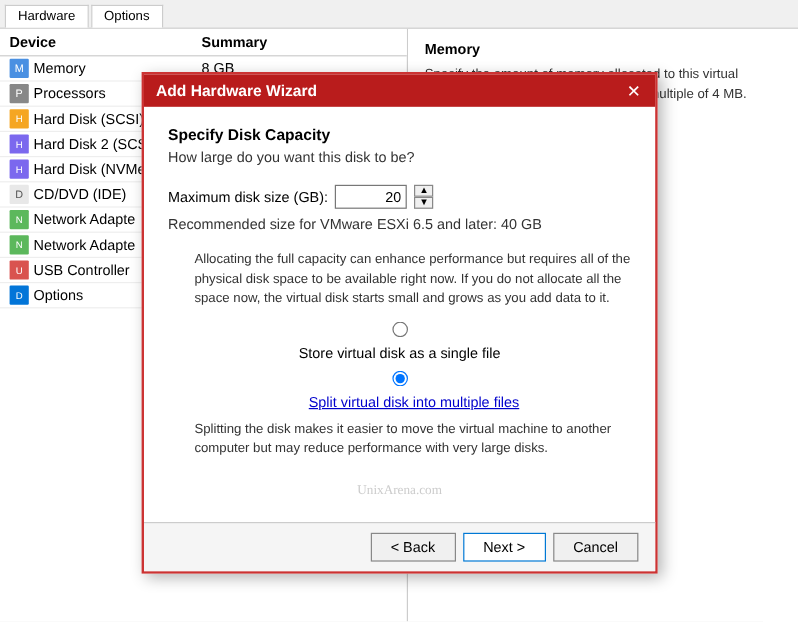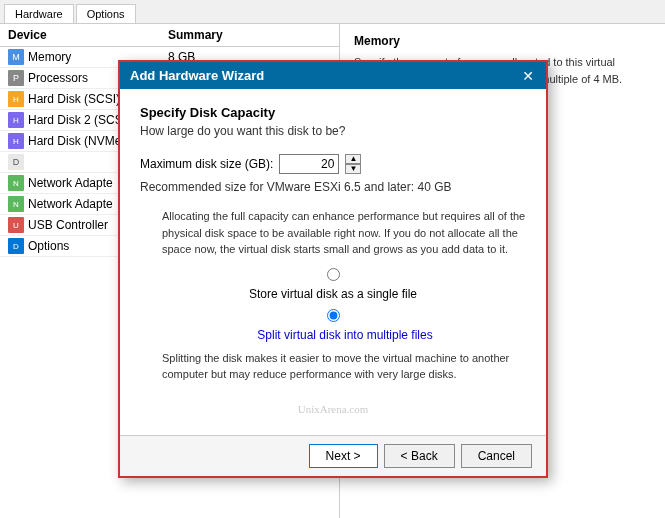--- a/index.html
+++ b/index.html
@@ -161,21 +161,21 @@
       left: 118px;
       width: 430px;
       background: #fff;
       border: 2px solid #cc3333;
       box-shadow: 4px 4px 12px rgba(0,0,0,0.3);
       z-index: 20;
       display: flex;
       flex-direction: column;
     }
     .dialog-titlebar {
-      background: #0369a1;
+      background: #b91c1c;
       color: #fff;
       padding: 6px 10px;
       display: flex;
       align-items: center;
       justify-content: space-between;
       font-size: 13px;
       font-weight: bold;
     }
     .dialog-close {
       background: none;
@@ -356,20 +356,21 @@
         </div>
 
         <div class="device-item">
           <div class="device-icon icon-hdd">H</div>
           <div class="device-name">Hard Disk (NVMe</div>
           <div class="device-summary"></div>
         </div>
 
         <div class="device-item">
           <div class="device-icon icon-dvd">D</div>
+          <div class="device-name">CD/DVD (IDE)</div>
           <div class="device-summary"></div>
         </div>
 
         <div class="device-item">
           <div class="device-icon icon-net">N</div>
           <div class="device-name">Network Adapte</div>
           <div class="device-summary"></div>
         </div>
 
         <div class="device-item">
@@ -436,26 +437,26 @@
 
     <div class="checkbox-description">Allocating the full capacity can enhance performance but requires all of the physical disk space to be available right now. If you do not allocate all the space now, the virtual disk starts small and grows as you add data to it.</div>
 
     <div class="radio-row">
       <input type="radio" name="disk-type" id="single-file-radio" style="">
       <label for="single-file-radio">Store virtual disk as a single file</label>
     </div>
 
     <div class="radio-row">
       <input type="radio" name="disk-type" id="split-files-radio" checked="" style="">
-      <label for="split-files-radio" style="color:#0000cc;  margin-left: 24px;">Split virtual disk into multiple files</label>
+      <label for="split-files-radio" style="color:#0000cc; text-decoration: underline; margin-left: 24px;">Split virtual disk into multiple files</label>
     </div>
     <div class="radio-description">Splitting the disk makes it easier to move the virtual machine to another computer but may reduce performance with very large disks.</div>
 
     <div class="watermark">UnixArena.com</div>
   </div>
 
   <div class="dialog-footer">
+    <button class="btn">&lt; Back</button>
     <button class="btn btn-primary">Next &gt;</button>
-    <button class="btn">&lt; Back</button>
     <button class="btn">Cancel</button>
   </div>
 
 </div>
 
 </body></html>

